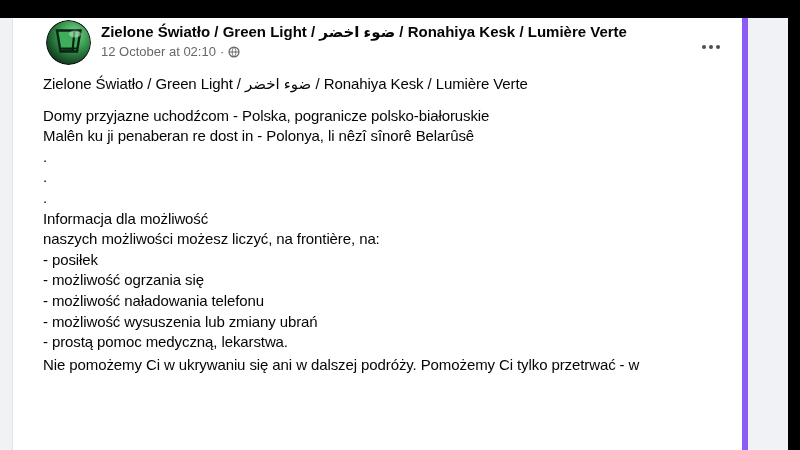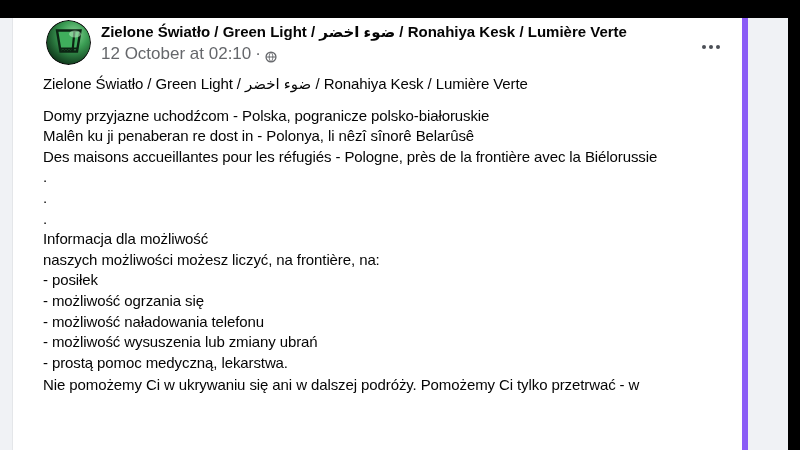--- a/index.html
+++ b/index.html
@@ -43,21 +43,21 @@
   }
   .page-name {
     position: absolute; left: 88px; top: 5px;
     font-size: 15px; font-weight: 700;
     color: #050505;
     white-space: nowrap;
     cursor: pointer;
   }
   .timestamp-row {
     position: absolute; left: 88px; top: 26px;
-    font-size: 17px;
+    font-size: 13px;
     color: #65676b;
     display: flex; align-items: center; gap: 4px;
   }
   .globe { width: 12px; height: 12px; color: #65676b; display: inline-block; }
   .menu-btn {
     position: absolute; left: 682px; top: 16px;
     width: 32px; height: 26px;
     display: flex; align-items: center; justify-content: center; gap: 3px;
     cursor: pointer; border-radius: 4px;
   }
@@ -127,21 +127,20 @@
   <div class="menu-btn">
     <span class="dot"></span>
     <span class="dot"></span>
     <span class="dot"></span>
   </div>
 
   <div class="post-body">
     <div class="post-line para-end">Zielone Światło / Green Light / ضوء اخضر / Ronahiya Kesk / Lumière Verte</div>
     <div class="post-line">Domy przyjazne uchodźcom - Polska, pogranicze polsko-białoruskie</div>
     <div class="post-line">Malên ku ji penaberan re dost in - Polonya, li nêzî sînorê Belarûsê</div>
-    <div class="post-line">Des maisons accueillantes pour les réfugiés - Pologne, près de la frontière avec la Biélorussie</div>
     <div class="post-line">.</div>
     <div class="post-line">.</div>
     <div class="post-line">.</div>
     <div class="post-line">Informacja dla możliwość</div>
     <div class="post-line">naszych możliwości możesz liczyć, na frontière, na:</div>
     <div class="post-line">- posiłek</div>
     <div class="post-line">- możliwość ogrzania się</div>
     <div class="post-line">- możliwość naładowania telefonu</div>
     <div class="post-line">- możliwość wysuszenia lub zmiany ubrań</div>
     <div class="post-line">- prostą pomoc medyczną, lekarstwa.</div>

